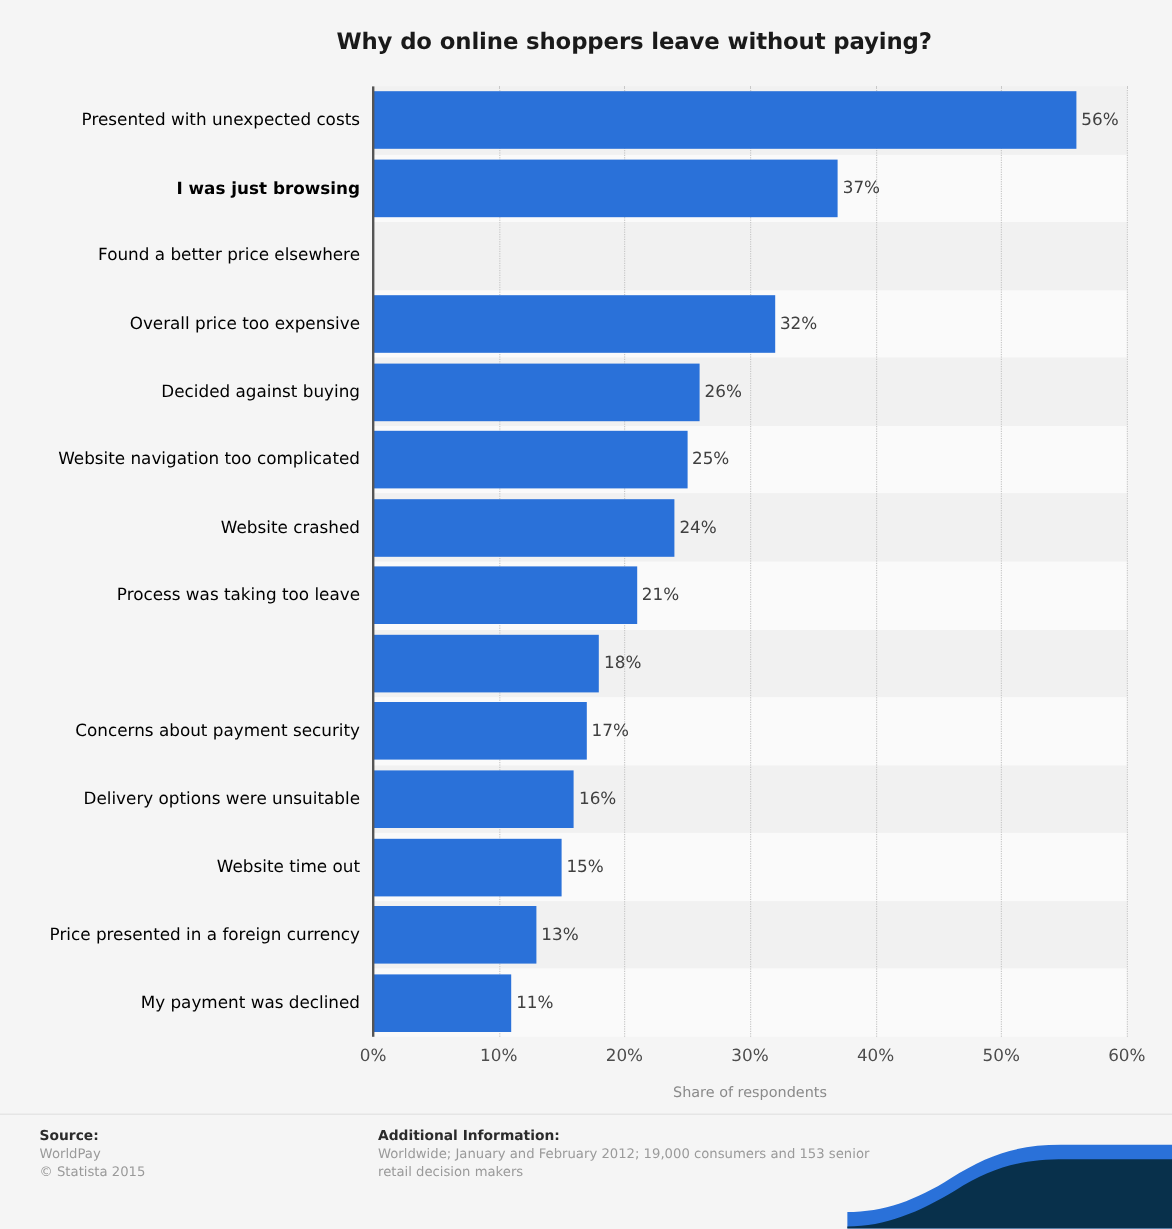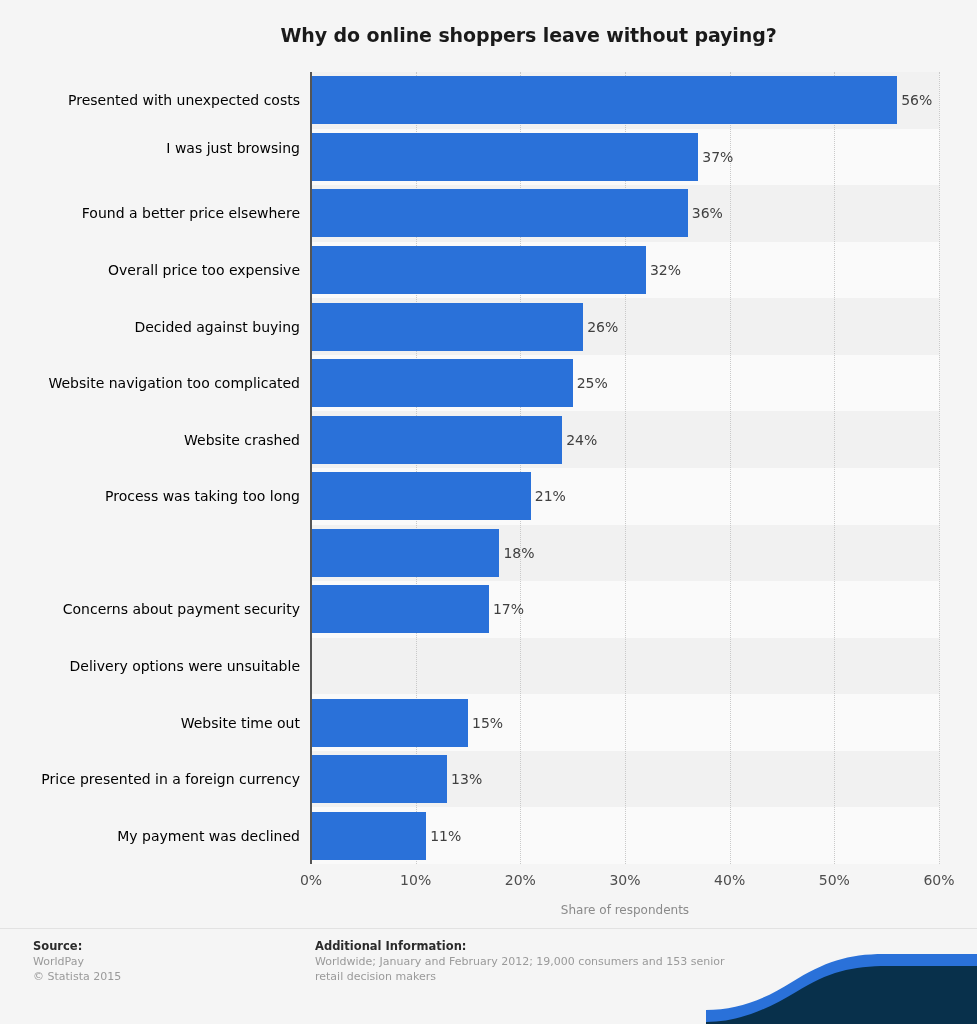--- a/index.html
+++ b/index.html
@@ -175,27 +175,27 @@
   }
   #statista-logo svg { display: block; }
 </style>
 </head>
 <body>
 
 <div id="chart-title">Why do online shoppers leave without paying?</div>
 
 <div id="ylabels">
     <div class="ylabel" style="top: 28.2857px;">Presented with unexpected costs</div>
-    <div class="ylabel" style="top: 76px;">I was just browsing</div>
+    <div class="ylabel" style="top: 86px; font-weight: bold;">I was just browsing</div>
     <div class="ylabel" style="top: 141.429px;">Found a better price elsewhere</div>
     <div class="ylabel" style="top: 198px;">Overall price too expensive</div>
     <div class="ylabel" style="top: 254.571px;">Decided against buying</div>
     <div class="ylabel" style="top: 311.143px;">Website navigation too complicated</div>
     <div class="ylabel" style="top: 367.714px;">Website crashed</div>
-    <div class="ylabel" style="top: 424.286px;">Process was taking too long</div>
+    <div class="ylabel" style="top: 424.286px;">Process was taking too leave</div>
     <div class="ylabel" style="top: 537.429px;">Concerns about payment security</div>
     <div class="ylabel" style="top: 594px;">Delivery options were unsuitable</div>
     <div class="ylabel" style="top: 650.571px;">Website time out</div>
     <div class="ylabel" style="top: 707.143px;">Price presented in a foreign currency</div>
     <div class="ylabel" style="top: 763.714px;">My payment was declined</div>
   </div>
 
 <div id="plot">
   <div id="bands">
       <div class="band alt" style="top: 0px; height: 56.5714px;"></div>
@@ -224,24 +224,20 @@
     </div>
   <div id="rows">
       <div class="row" style="top: 0px; height: 56.5714px;">
         <div class="bar" style="width: 586.133px; height: 48px; top: 4.28571px; background: rgb(42, 113, 217);"></div>
         <div class="bar-value" style="left: 590.133px; top: 28.2857px;">56%</div>
       </div>
       <div class="row" style="top: 56.5714px; height: 56.5714px;">
         <div class="bar" style="width: 387.267px; height: 48px; top: 4.28571px; background: rgb(42, 113, 217);"></div>
         <div class="bar-value" style="left: 391.267px; top: 28.2857px;">37%</div>
       </div>
-      <div class="row" style="top: 113.143px; height: 56.5714px;">
-        <div class="bar" style="width: 376.8px; height: 48px; top: 4.28571px; background: rgb(42, 113, 217);"></div>
-        <div class="bar-value" style="left: 380.8px; top: 28.2857px;">36%</div>
-      </div>
       <div class="row" style="top: 169.714px; height: 56.5714px;">
         <div class="bar" style="width: 334.933px; height: 48px; top: 4.28571px; background: rgb(42, 113, 217);"></div>
         <div class="bar-value" style="left: 338.933px; top: 28.2857px;">32%</div>
       </div>
       <div class="row" style="top: 226.286px; height: 56.5714px;">
         <div class="bar" style="width: 272.133px; height: 48px; top: 4.28571px; background: rgb(42, 113, 217);"></div>
         <div class="bar-value" style="left: 276.133px; top: 28.2857px;">26%</div>
       </div>
       <div class="row" style="top: 282.857px; height: 56.5714px; text-align: right;">
         <div class="bar" style="width: 261.667px; height: 48px; top: 4.28571px; background: rgb(42, 113, 217);"></div>
@@ -255,20 +251,24 @@
         <div class="bar" style="width: 219.8px; height: 48px; top: 4.28571px; background: rgb(42, 113, 217);"></div>
         <div class="bar-value" style="left: 223.8px; top: 28.2857px;">21%</div>
       </div>
       <div class="row" style="top: 452.571px; height: 56.5714px; text-align: right;">
         <div class="bar" style="width: 188.4px; height: 48px; top: 4.28571px; background: rgb(42, 113, 217);"></div>
         <div class="bar-value" style="left: 192.4px; top: 28.2857px;">18%</div>
       </div>
       <div class="row" style="top: 509.143px; height: 56.5714px;">
         <div class="bar" style="width: 177.933px; height: 48px; top: 4.28571px; background: rgb(42, 113, 217);"></div>
         <div class="bar-value" style="left: 181.933px; top: 28.2857px;">17%</div>
+      </div>
+      <div class="row" style="top: 565.714px; height: 56.5714px;">
+        <div class="bar" style="width: 167.467px; height: 48px; top: 4.28571px; background: rgb(42, 113, 217);"></div>
+        <div class="bar-value" style="left: 171.467px; top: 28.2857px;">16%</div>
       </div>
       <div class="row" style="top: 622.286px; height: 56.5714px;">
         <div class="bar" style="width: 157px; height: 48px; top: 4.28571px; background: rgb(42, 113, 217);"></div>
         <div class="bar-value" style="left: 161px; top: 28.2857px;">15%</div>
       </div>
       <div class="row" style="top: 678.857px; height: 56.5714px;">
         <div class="bar" style="width: 136.067px; height: 48px; top: 4.28571px; background: rgb(42, 113, 217);"></div>
         <div class="bar-value" style="left: 140.067px; top: 28.2857px;">13%</div>
       </div>
       <div class="row" style="top: 735.429px; height: 56.5714px;">

